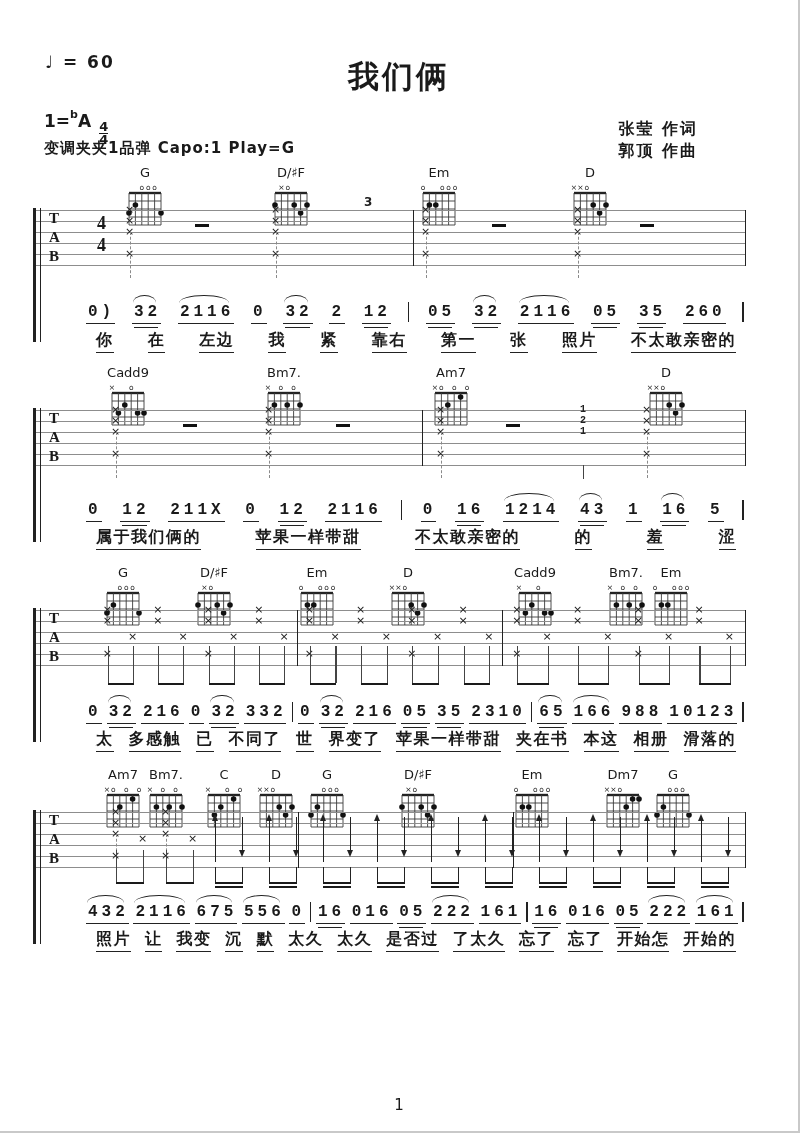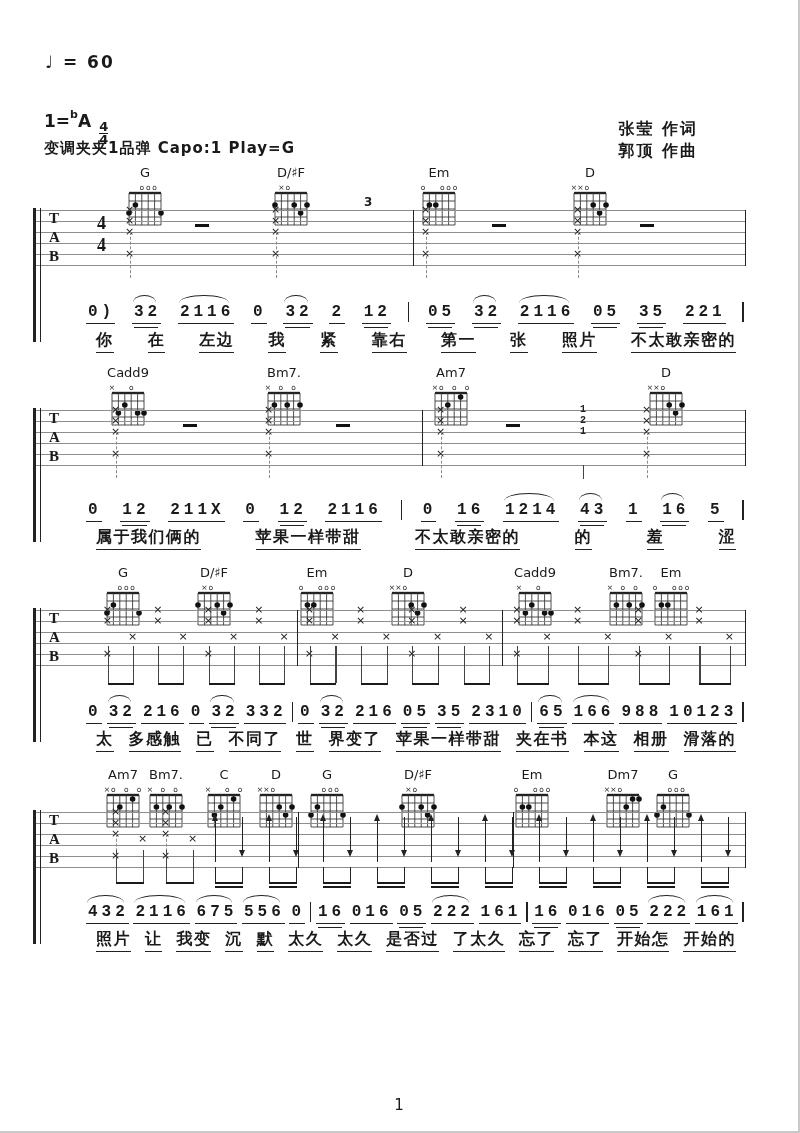--- a/index.html
+++ b/index.html
@@ -46,20 +46,21 @@
   .lyrrow{position:absolute;left:96px;width:640px;display:flex;justify-content:space-between;}
   .lyr{font-size:16px;font-weight:600;letter-spacing:1.5px;border-bottom:1.6px solid #222;
        padding-bottom:1px;white-space:nowrap;}
   .pagenum{position:absolute;left:0;right:0;top:1096px;text-align:center;font-size:15px;}
 </style>
 </head>
 <body>
 
 <div class="page">
   <div class="tempo">♩ = 60</div>
+  <div class="title">我们俩</div>
   <div class="keysig"><span>1=</span><sup>b</sup><span>A</span><span class="frac">
         <span class="ft">4</span>
         <span class="fb">4</span>
       </span></div>
   <div class="capo">变调夹夹1品弹 Capo:1 Play=G</div>
   <div class="credit c1">张莹 作词</div>
   <div class="credit c2">郭顶 作曲</div>
   <div id="music">
       <div class="sys" style="top: 166px;">
         <div class="chord" style="left: 118px;">
@@ -887,21 +888,21 @@
         <span class="tok">0</span>
         <span class="tok dbl">32<i class="arc"></i></span>
         <span class="tok">2</span>
         <span class="tok dbl">12</span>
         <span class="tok nou vbar"></span>
         <span class="tok dbl">05</span>
         <span class="tok dbl">32<i class="arc"></i></span>
         <span class="tok">2116<i class="arc"></i></span>
         <span class="tok dbl">05</span>
         <span class="tok dbl">35</span>
-        <span class="tok">221</span>
+        <span class="tok">260</span>
         <span class="tok nou vbar"></span>
       </div>
       <div class="lyrrow" style="top: 330px;">
         <span class="lyr">你</span>
         <span class="lyr">在</span>
         <span class="lyr">左边</span>
         <span class="lyr">我</span>
         <span class="lyr">紧</span>
         <span class="lyr">靠右</span>
         <span class="lyr">第一</span>

